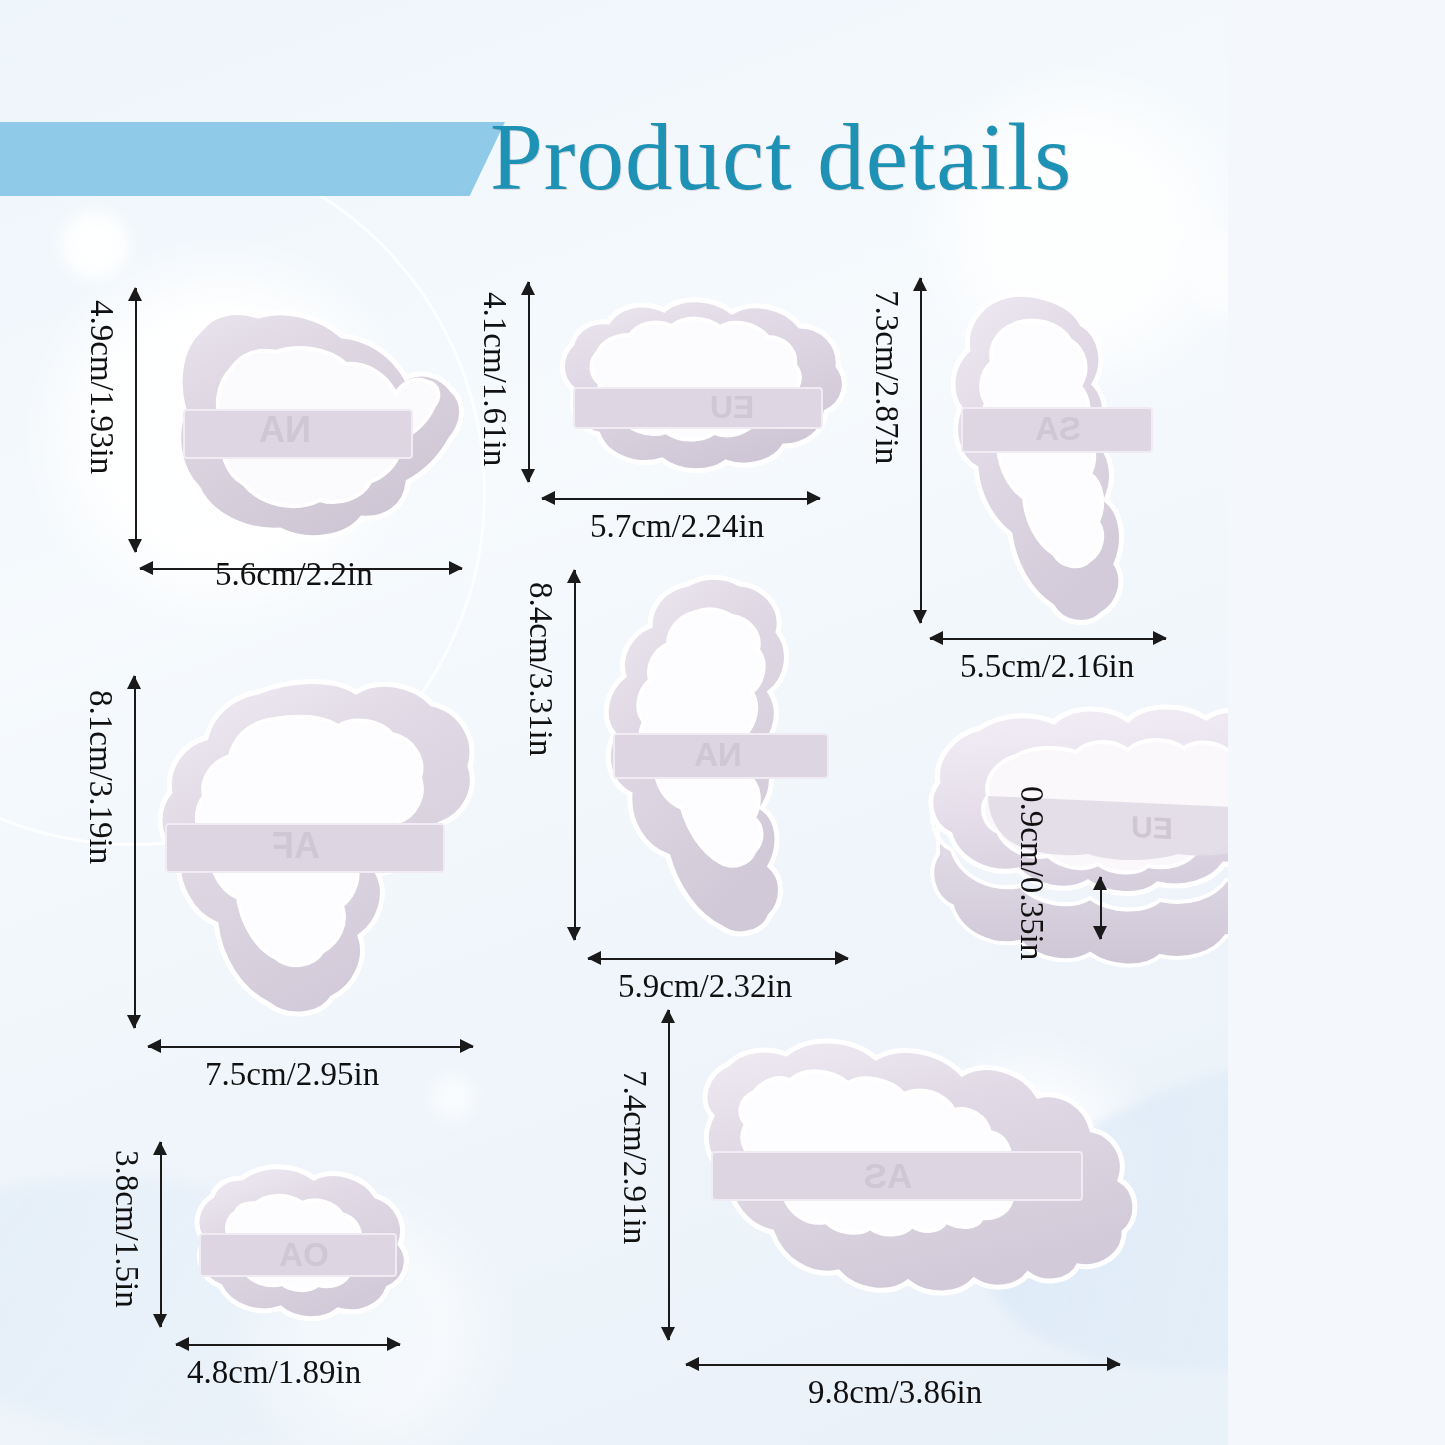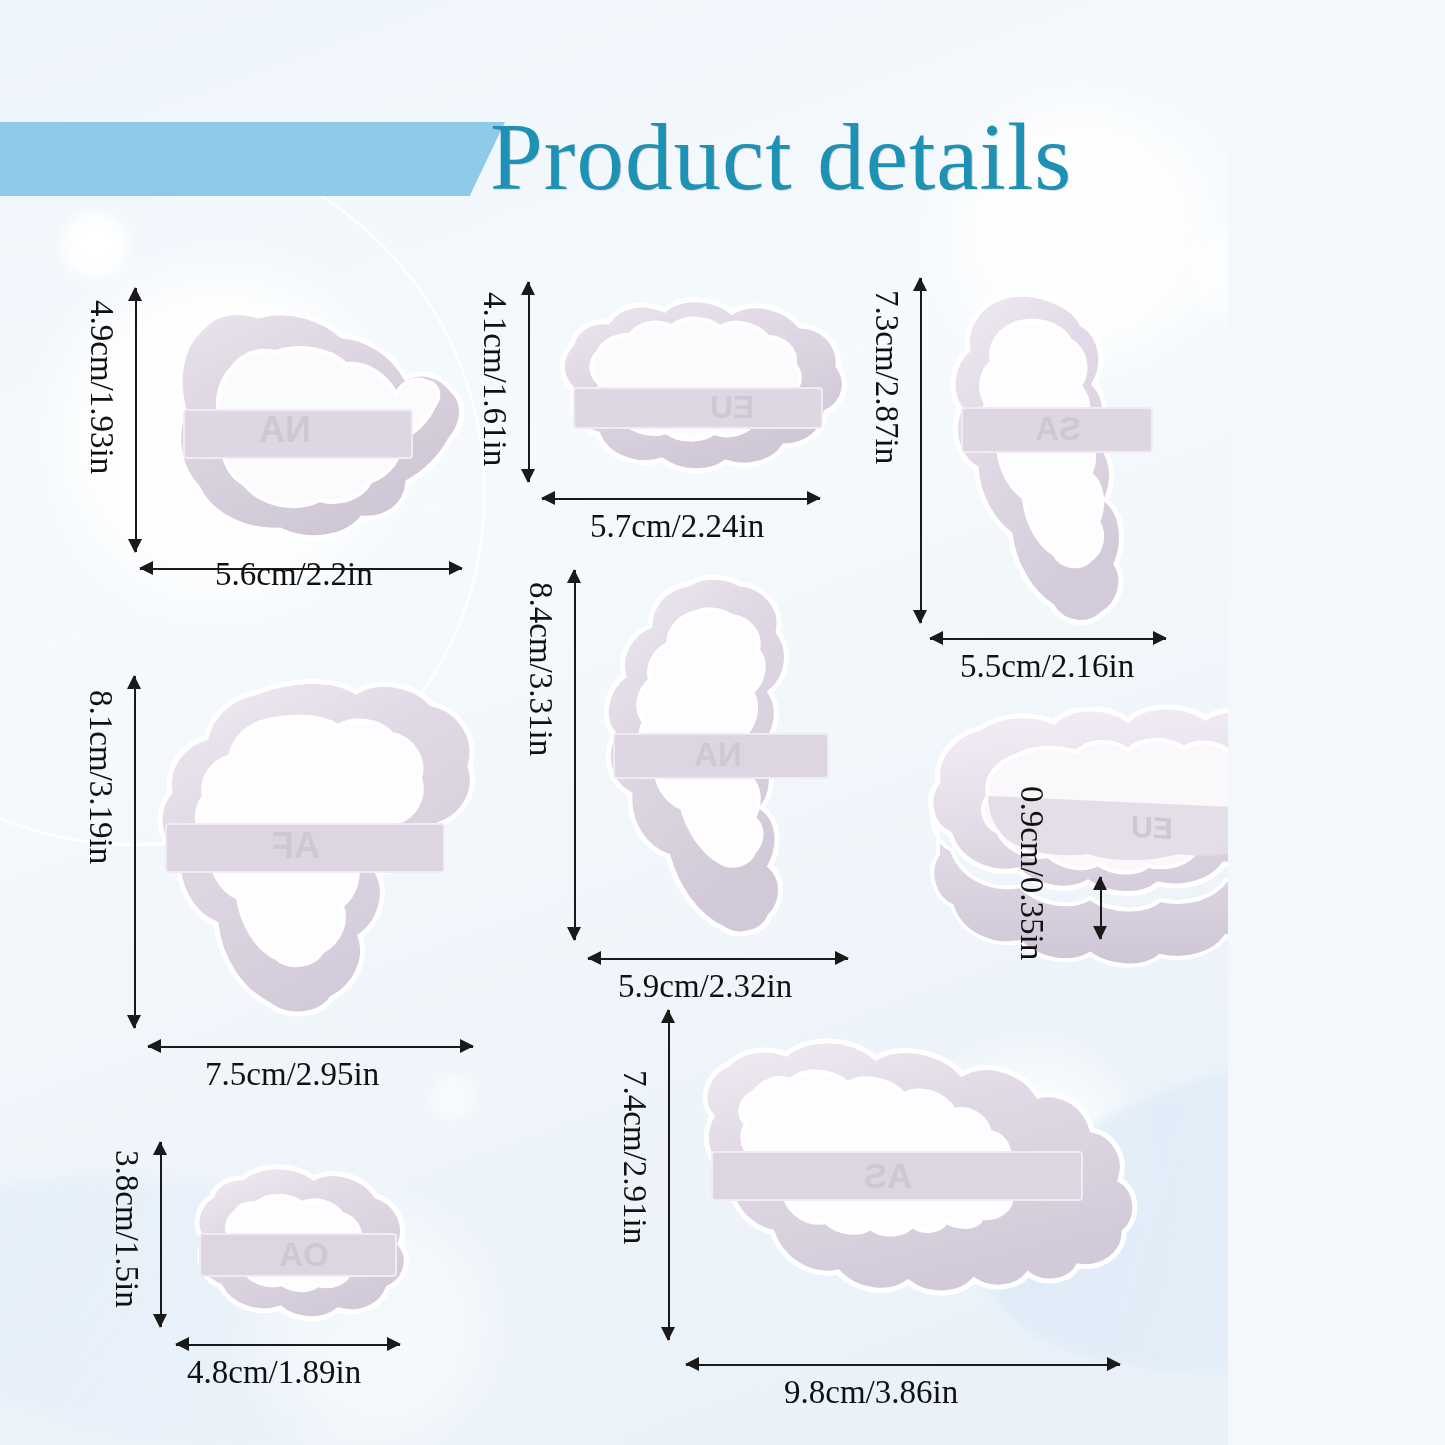--- a/index.html
+++ b/index.html
@@ -414,16 +414,16 @@
       <div class="line"></div>
         <div class="arrowhead ah-t"></div>
         <div class="arrowhead ah-b"></div>
     </div>
     <div class="dimlabel vert" style="left:653px;top:1070px;">7.4cm/2.91in</div>
     <div class="dim h" style="left:686px;top:1356px;width:434px;height:16px;">
       <div class="line"></div>
         <div class="arrowhead ah-l"></div>
         <div class="arrowhead ah-r"></div>
     </div>
-    <div class="dimlabel" style="left:784px;top:1374px;">9.8cm/3.86in</div>
+    <div class="dimlabel" style="left:808px;top:1374px;">9.8cm/3.86in</div>
   </div>
 
 </div>
 
 </body></html>

